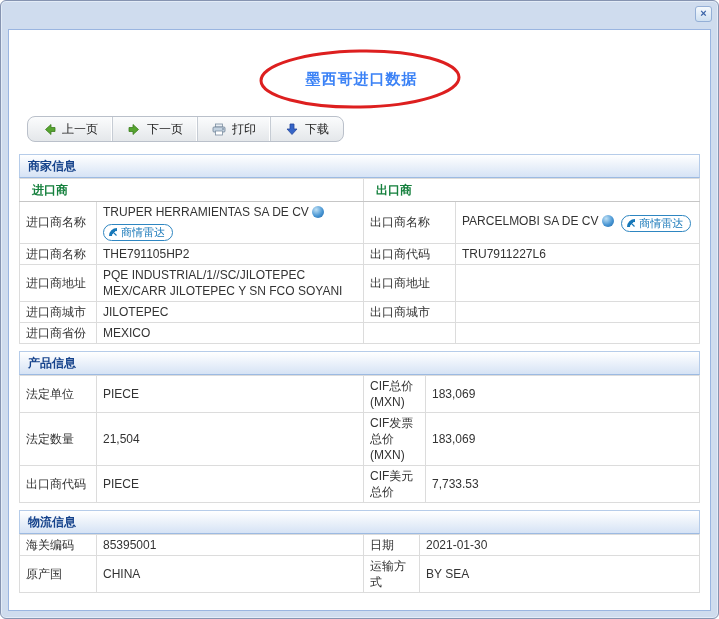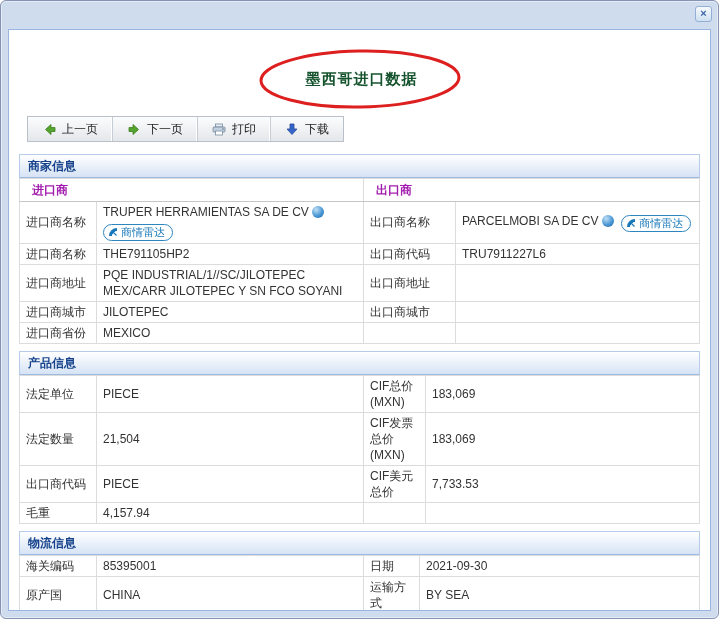--- a/index.html
+++ b/index.html
@@ -7,42 +7,42 @@
   .window{position:absolute;inset:0;background:#cfdcee;border:1px solid #8694b1;
     border-radius:6px;box-sizing:border-box;box-shadow:inset 0 0 0 1px #e3ecf7;}
   .titlebar{position:absolute;top:0;left:0;right:0;height:28px;}
   .close-btn{position:absolute;top:5px;right:6px;width:17px;height:16px;box-sizing:border-box;
     border:1px solid #94afd6;border-radius:3px;background:linear-gradient(#f5f9fd,#cfe0f1);
     color:#3a64a8;font-weight:bold;font-size:11px;line-height:13px;text-align:center;cursor:pointer;}
   .content{position:absolute;left:7px;right:7px;top:28px;bottom:7px;background:#fff;
     border:1px solid #9ab5e0;overflow:hidden;}
   
   .title-zone{position:relative;height:72px;margin-top:14px;text-align:center;}
-  .page-title{position:absolute;left:4px;right:0;top:26px;font-size:15px;font-weight:bold;color:#14532d;
+  .page-title{position:absolute;left:4px;right:0;top:26px;font-size:15px;font-weight:bold;color:#3b82f6;
     letter-spacing:1px;}
   .ellipse-svg{position:absolute;left:50%;top:4px;transform:translateX(-50%);}
   
   .toolbar{display:inline-flex;margin-left:18px;height:24px;border:1px solid #bac0ca;
-    background:linear-gradient(#fbfcfd,#e4e7ea);border-radius:0;align-items:stretch;}
+    background:linear-gradient(#fbfcfd,#e4e7ea);border-radius:8px;align-items:stretch;}
   .tb-btn{display:flex;align-items:center;gap:6px;padding:0 14px;font-size:12px;color:#222;
     border-right:1px solid #c6ccd4;box-shadow:inset -1px 0 0 #fff;cursor:pointer;white-space:nowrap;}
   .tb-btn:last-child{border-right:none;box-shadow:none;}
   .tb-icon{display:inline-flex;width:14px;height:14px;align-items:center;justify-content:center;}
   
   .sections{margin:12px 10px 0 10px;}
   .section{margin-top:7px;}
   .section:first-child{margin-top:0;}
   .section-header{background:linear-gradient(#ffffff,#d6e3f5);border:1px solid #b6cce9;
     border-bottom:1px solid #9cbae2;padding:3px 8px 2px 8px;font-size:12px;font-weight:bold;
     color:#15428b;}
   table{width:100%;border-collapse:collapse;table-layout:fixed;background:#fff;
     border:1px solid #c2d5ec;border-top:none;}
   td{border:1px solid #dcdcdc;padding:2px 6px;font-size:12px;color:#333;vertical-align:middle;
     word-wrap:break-word;line-height:16px;}
-  td.colhead{font-weight:bold;color:#a21caf;text-align:left;padding:3px 6px 3px 12px;
+  td.colhead{font-weight:bold;color:#15803d;text-align:left;padding:3px 6px 3px 12px;
     border-bottom:1px solid #c6c6c6;}
   td.lbl{text-align:left;}
   
   .globe-icon{display:inline-block;width:12px;height:12px;border-radius:50%;vertical-align:-2px;
     background:radial-gradient(circle at 35% 30%,#bfe0f5,#4a97d4 55%,#1d66a8);cursor:pointer;}
   .badge{display:inline-flex;align-items:center;gap:3px;border:1px solid #2e86c1;border-radius:9px;
     padding:0 7px 0 4px;height:15px;color:#1878b9;font-size:11px;cursor:pointer;white-space:nowrap;
     vertical-align:-3px;}
   .badge-line{margin-top:2px;}
 </style>
@@ -194,45 +194,39 @@
             <td>21,504</td>
             <td class="lbl">CIF发票总价(MXN)</td>
             <td>183,069</td>
           </tr>
           <tr>
             <td class="lbl">出口商代码</td>
             <td>PIECE</td>
             <td class="lbl">CIF美元总价</td>
             <td>7,733.53</td>
           </tr>
-          <tr>
-            <td class="lbl">毛重</td>
-            <td>4,157.94</td>
-            <td class="lbl"></td>
-            <td></td>
-          </tr>
         </tbody>
           </table>
       </div>
 
       <div class="section">
         <div class="section-header">物流信息</div>
         <table>
           <colgroup>
               <col style="width:77px">
               <col style="width:267px">
               <col style="width:56px">
               <col>
             </colgroup>
           <tbody>
               <tr>
             <td class="lbl">海关编码</td>
             <td>85395001</td>
             <td class="lbl">日期</td>
-            <td>2021-09-30</td>
+            <td>2021-01-30</td>
           </tr>
           <tr>
             <td class="lbl">原产国</td>
             <td>CHINA</td>
             <td class="lbl">运输方式</td>
             <td>BY SEA</td>
           </tr>
 
         </tbody>
           </table>

